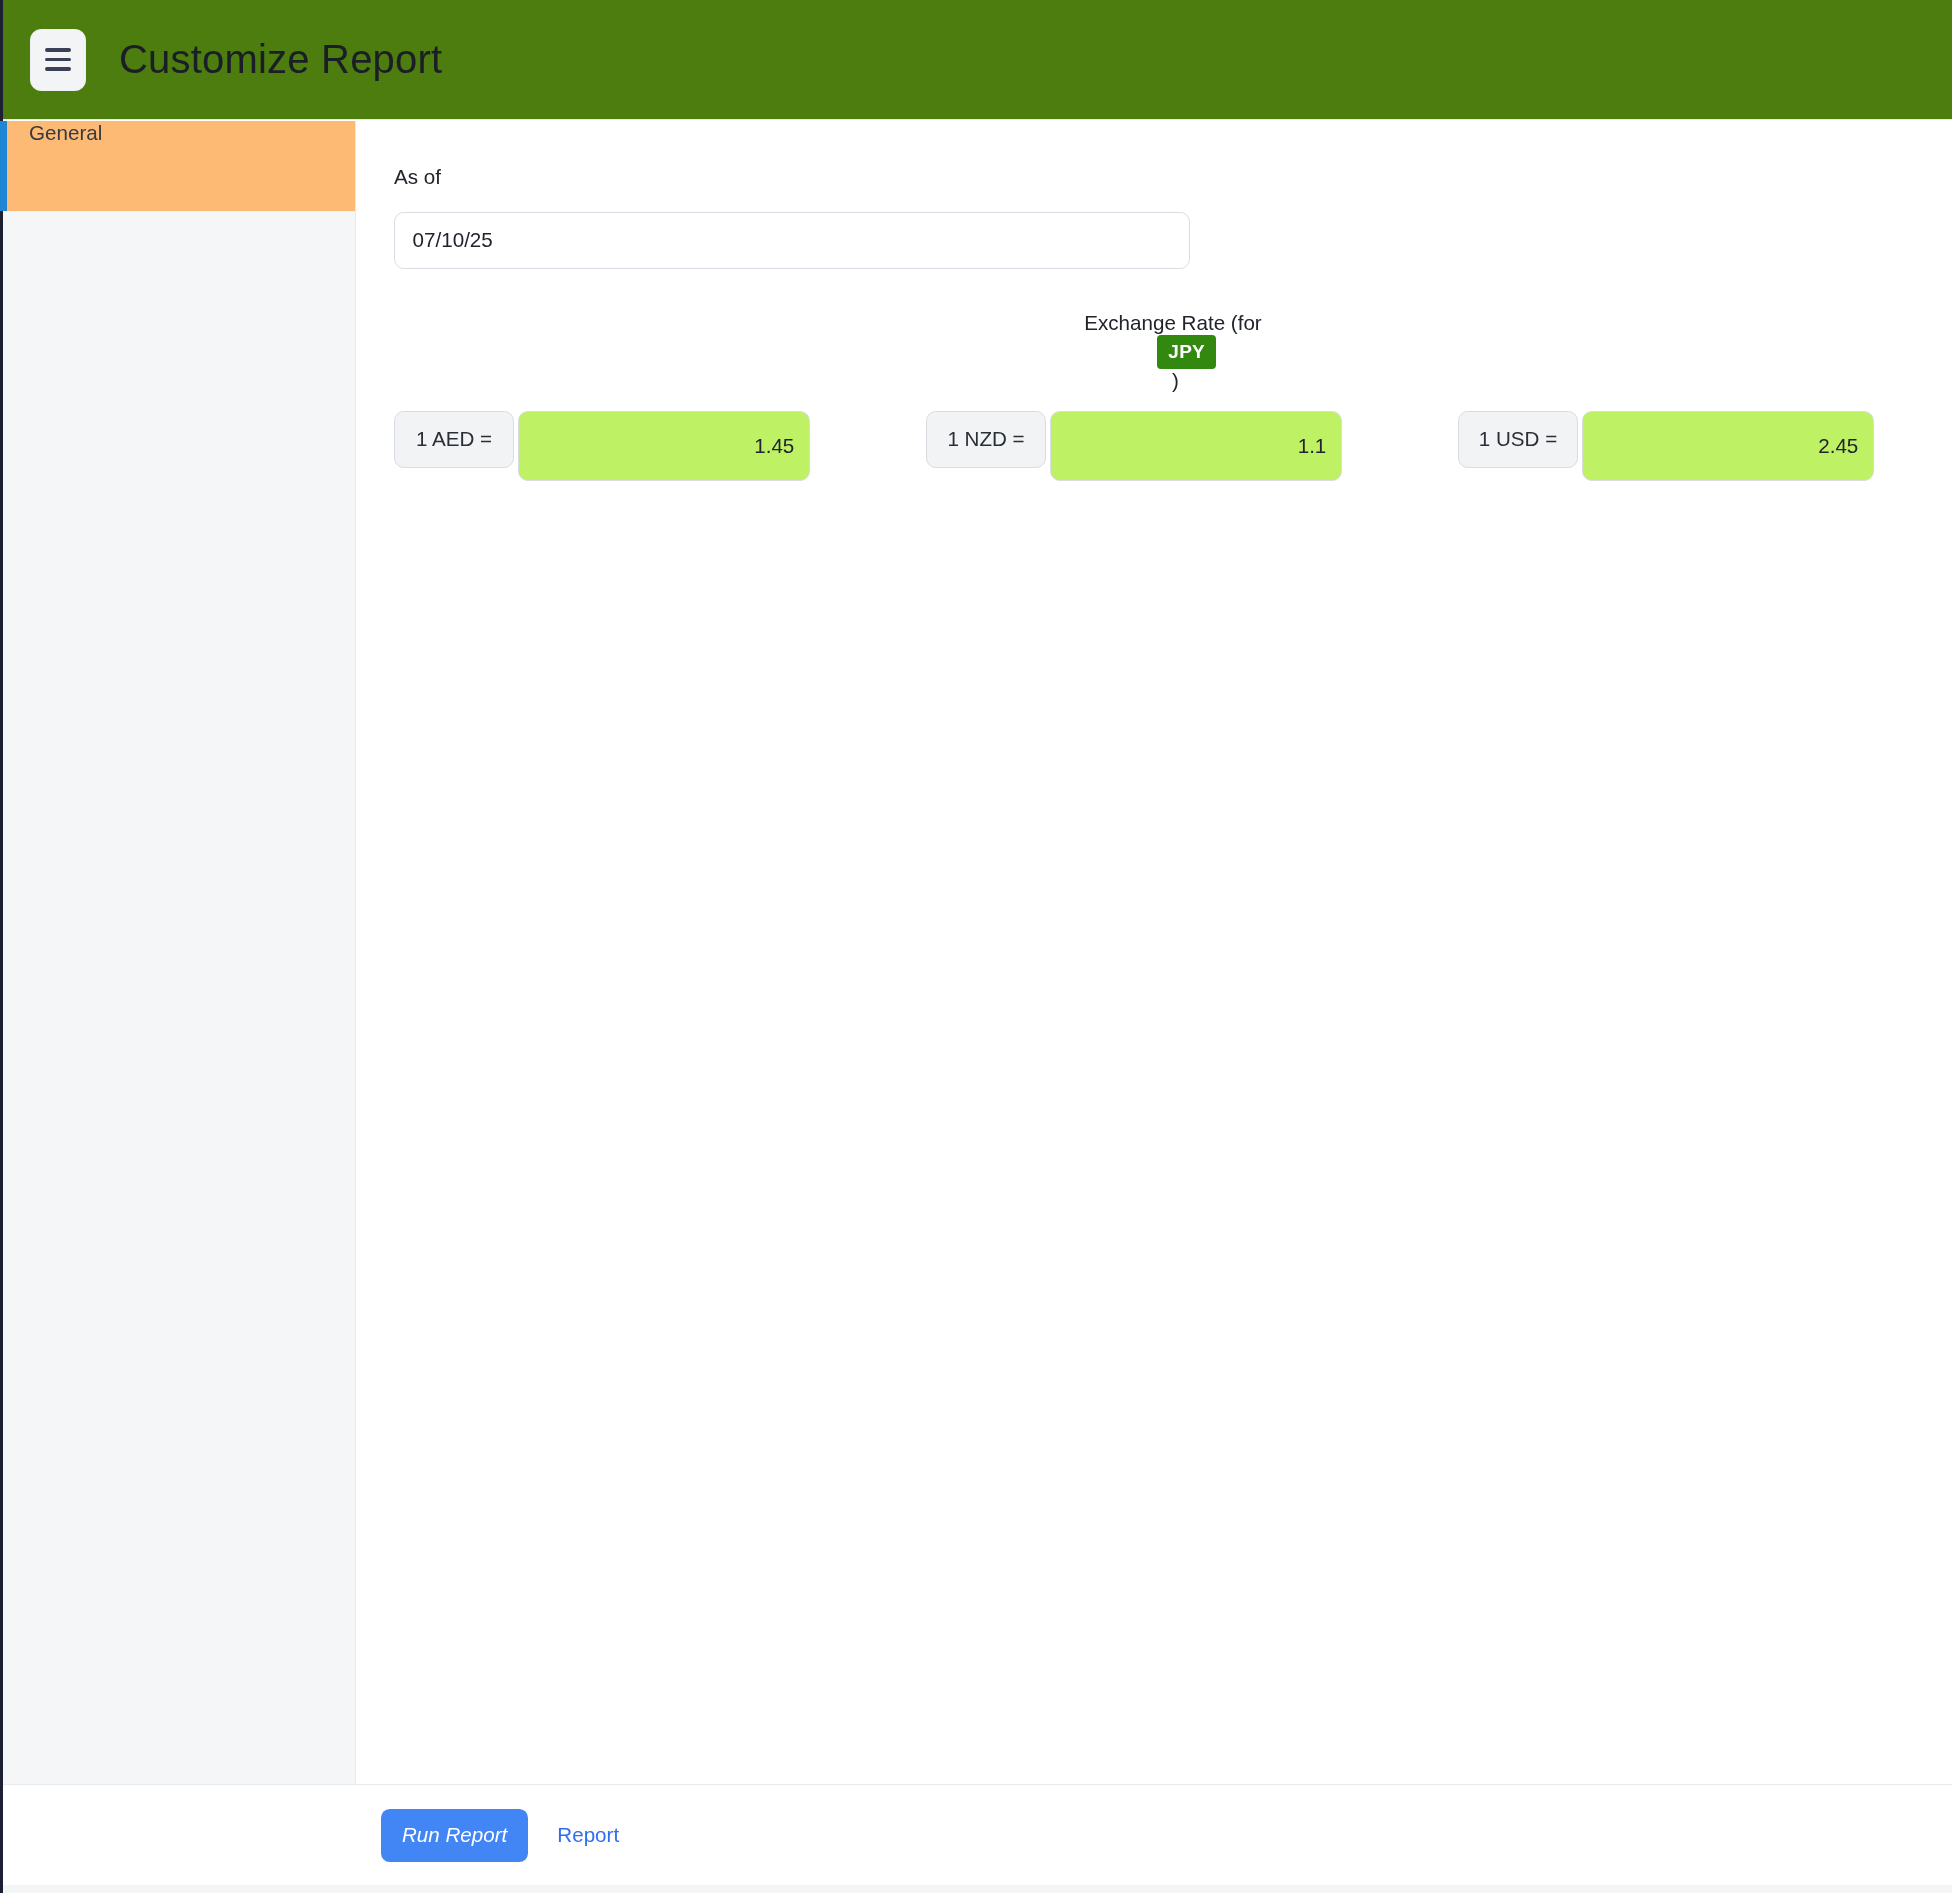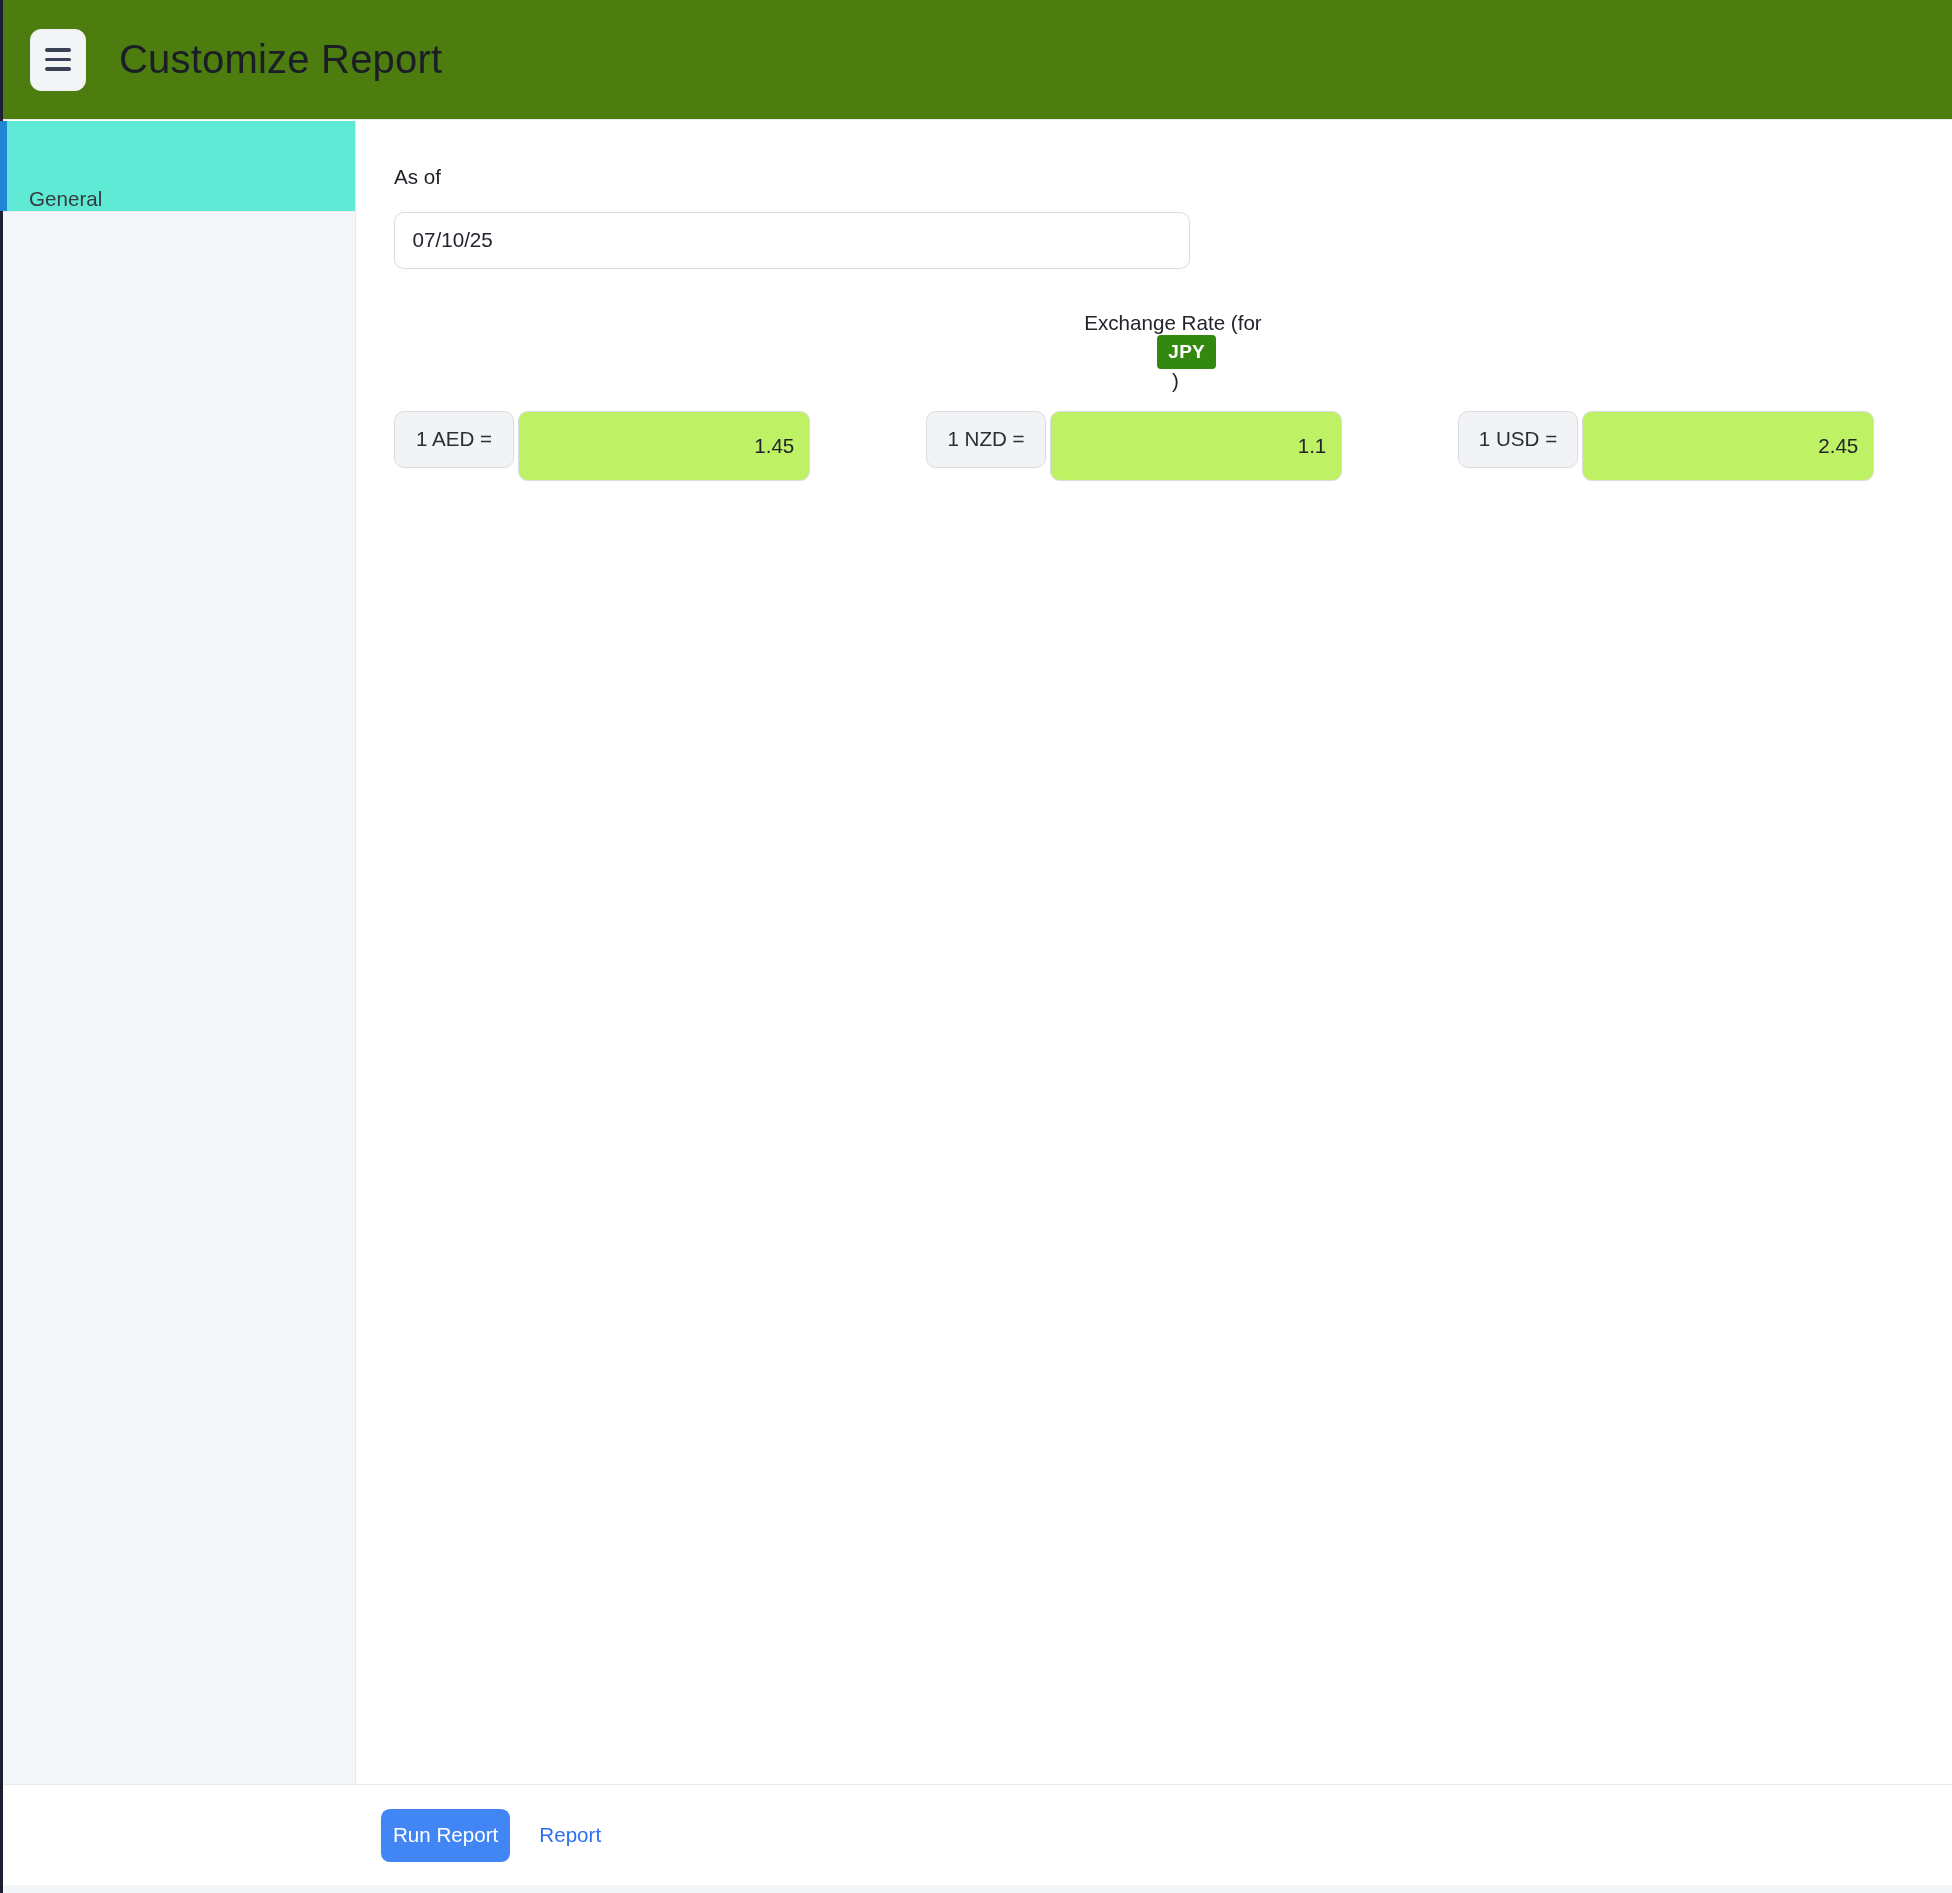--- a/index.html
+++ b/index.html
@@ -16,21 +16,21 @@
             border-bottom:1px solid #e9eaec; display:flex; align-items:center; padding-left:30px; }
   .menu-btn { width:56px; height:62px; background:#f3f4f6; border:1px solid #eeeff2; border-radius:10.8px;
               display:flex; align-items:center; justify-content:center; cursor:pointer; }
   .hamburger { width:25.5px; height:22.5px; display:flex; flex-direction:column; justify-content:space-between; }
   .hamburger span { display:block; height:3.9px; border-radius:2px; background:#3a4055; }
   .page-title { margin-left:33px; font-size:40px; font-weight:500; color:#1b1e26; letter-spacing:0.2px; }
 
   
   .sidebar { position:absolute; left:0; top:121px; width:356px; height:1663px;
              background:#f5f6f8; border-right:1px solid #e8e9ec; }
-  .sidebar-item { position:relative; height:91px; background:#5eead4; display:flex; align-items:flex-end;
+  .sidebar-item { position:relative; height:91px; background:#fdba74; display:flex; align-items:flex-start;
                   padding-left:29px; font-size:20.6px; color:#363a42; cursor:pointer;
                   border-bottom:1px solid #efeff1; }
   .sidebar-item .active-bar { position:absolute; left:0; top:0; bottom:0; width:6.9px;
                               background:#2085d5; z-index:60; }
 
   
   .main { position:absolute; left:357px; top:121px; right:0; height:1663px; background:#ffffff;
           padding:44px 0 0 37px; }
   .field-label { font-size:20.6px; color:#21242c; }
   .date-input { display:block; margin-top:22.5px; width:796px; height:57px; background:#fff;
@@ -47,22 +47,22 @@
   .rate-prefix { flex:0 0 120px; height:57px; background:#f2f3f5; border:1px solid #d9dce2;
                  border-radius:9.8px; display:flex; align-items:center; justify-content:center;
                  font-size:20.6px; color:#2a2e37; white-space:nowrap; }
   .rate-input { flex:1; min-width:0; height:70px; background:#bef264; border:1px solid #d9dce2;
                 border-radius:9.8px; text-align:right; padding:0 14.7px;
                 font-family:inherit; font-size:20.6px; color:#21242c; outline:none; }
 
   
   .footer { position:absolute; left:0; right:0; top:1784px; height:101px; background:#ffffff;
             border-top:1px solid #e9eaec; display:flex; align-items:center; padding-left:381px; }
-  .run-btn { height:53px; padding:0 12px; background:#4285f4; color:#ffffff; border:none;
-             border-radius:8.8px; font-family:inherit; font-size:20.6px; cursor:pointer; }
+  .run-btn { height:53px; padding:0 21px; background:#4285f4; color:#ffffff; border:none;
+             border-radius:8.8px; font-family:inherit; font-size:20.6px; cursor:pointer;font-style:italic; }
   .cancel-link { margin-left:29px; color:#2e6ef0; font-size:20.6px; text-decoration:none; cursor:pointer; }
 
   .bottom-strip { position:absolute; left:0; right:0; top:1885px; height:8.8px; background:#f4f5f6; }
 </style>
 </head>
 <body>
 
 <div class="screen">
 
   <div class="edge-line"></div>

